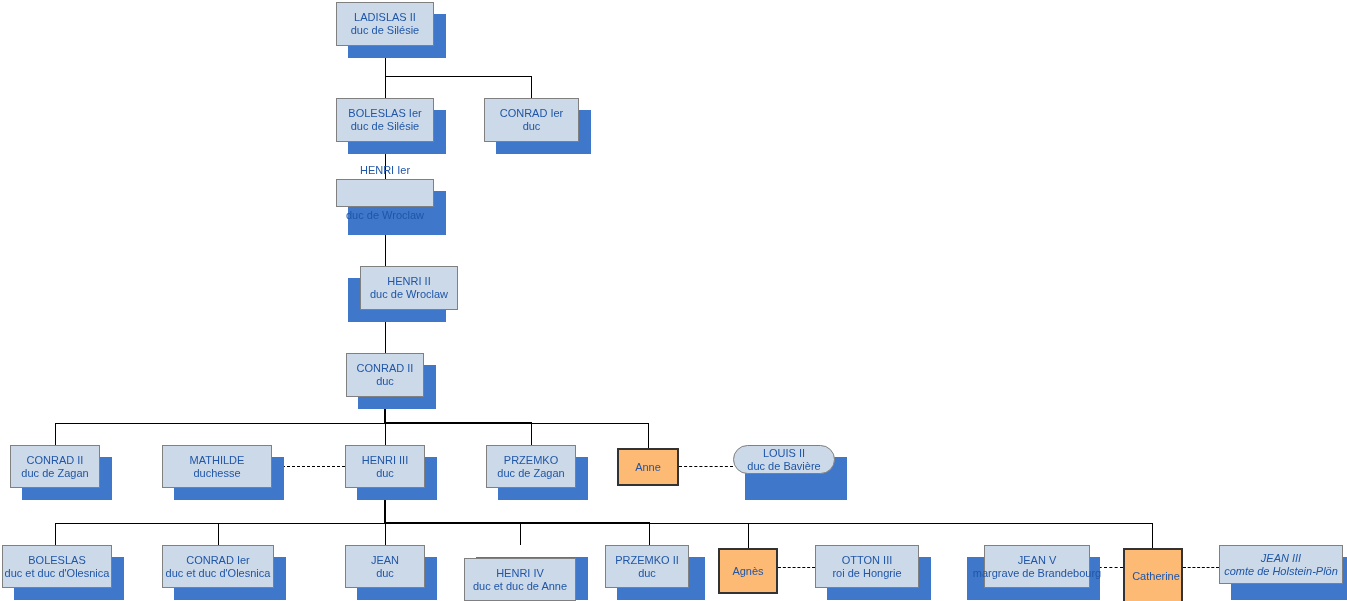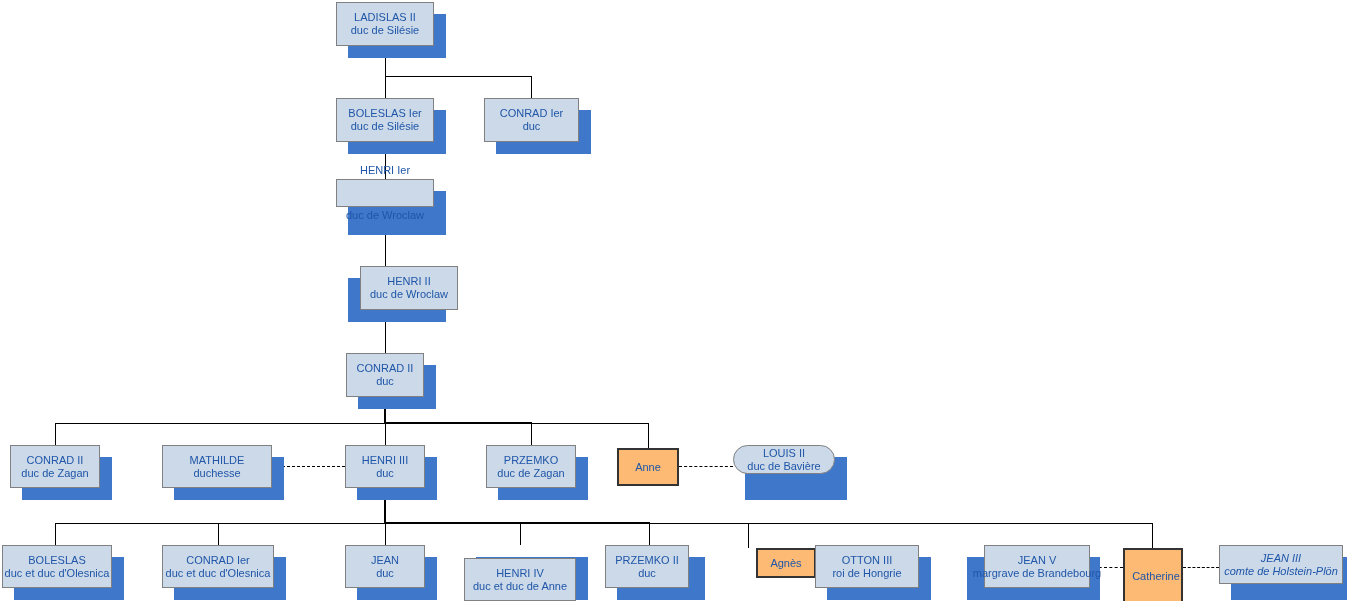--- a/index.html
+++ b/index.html
@@ -199,21 +199,21 @@
         <span class="ln2">duc</span>
       </div>
       <div class="node" style="left: 464px; top: 545px; width: 112px; height: 43px; margin-top: 13px;">
         <span class="ln1">HENRI IV</span>
         <span class="ln2">duc et duc de Anne</span>
       </div>
       <div class="node" style="left: 605px; top: 545px; width: 84px; height: 43px;">
         <span class="ln1">PRZEMKO II</span>
         <span class="ln2">duc</span>
       </div>
-      <div class="node small" style="left: 718px; top: 548px; width: 60px; height: 30px; margin-left: 38px;">
+      <div class="node small" style="left: 718px; top: 548px; width: 60px; height: 46px;">
         <span class="ln1">Agnès</span>
       </div>
       <div class="node" style="left: 815px; top: 545px; width: 104px; height: 43px;">
         <span class="ln1">OTTON III</span>
         <span class="ln2">roi de Hongrie</span>
       </div>
       <div class="node" style="left: 984px; top: 545px; width: 106px; height: 43px;">
         <span class="ln1">JEAN V</span>
         <span class="ln2">margrave de Brandebourg</span>
       </div>

